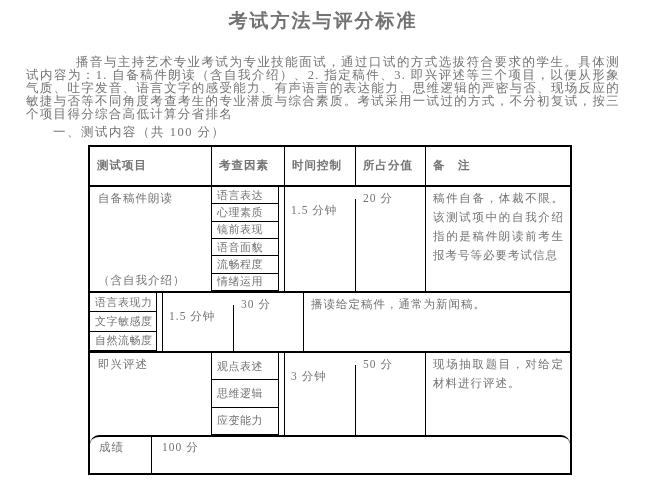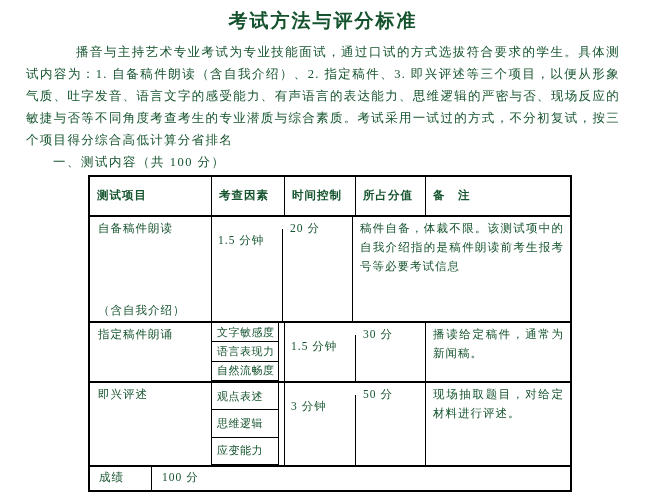--- a/index.html
+++ b/index.html
@@ -1,34 +1,34 @@
 <!DOCTYPE html>
 <html><head>
 <meta charset="utf-8">
 <style>
   html,body{margin:0;padding:0;background:#fff;}
   .page{
     position:relative;
     width:646px;height:496px;
     background:#ffffff;
-    color:#14532d;
+    color:#737373;
     font-family:"Liberation Serif","DejaVu Serif",serif;
     overflow:hidden;
   }
   .title{
     padding-top:8px;
     text-align:center;
     font-size:19px;
     font-weight:bold;
     letter-spacing:2px;
   }
   .intro{
-    margin:7px 26px 0 26px;
+    margin:22px 26px 0 26px;
     font-size:12.5px;
-    line-height:22px;
+    line-height:13px;
     letter-spacing:1.3px;
     text-align:justify;
     text-indent:50px;
   }
   .section-heading{
     margin:3px 0 4px 53px;
     font-size:12.5px;
     font-weight:normal;
     letter-spacing:1.5px;
   }
@@ -65,21 +65,21 @@
     white-space:nowrap;
   }
   .timecell{padding:4px 0 0 6px;margin-top:12px;}
   .scorecell{padding:4px 0 8px 7px;}
   .notecell{
     padding:2px 6px 0 7px;
     line-height:19px;
     text-align:justify;
     letter-spacing:1px;
   }
-  .frow{height:25px;}
+  .frow{height:38px;border-radius:9px;}
   .fl{width:62px;box-sizing:border-box;border-right:1px solid #000;padding:3px 0 0 9px;letter-spacing:1px;}
   .fv{flex:1;padding:3px 0 0 10px;letter-spacing:1px;}
 </style>
 </head>
 <body>
 
 <div class="page">
 
   <div class="title">考试方法与评分标准</div>
 
@@ -95,31 +95,40 @@
       <div class="c c3 hcell">时间控制</div>
       <div class="c c4 hcell">所占分值</div>
       <div class="c c5 hcell">备　注</div>
     </div>
 
     <div class="trow r1">
       <div class="c c1 item-center">
         <span>自备稿件朗读</span>
         <span>（含自我介绍）</span>
       </div>
+      <div class="c c2">
+        <div class="factors">
+          <div class="fbox">语言表达</div>
+          <div class="fbox">心理素质</div>
+          <div class="fbox">镜前表现</div>
+          <div class="fbox">语音面貌</div>
+          <div class="fbox">流畅程度</div>
+          <div class="fbox">情绪运用</div>
+        </div>
+      </div>
       <div class="c c3 timecell">1.5 分钟</div>
       <div class="c c4 scorecell">20 分</div>
       <div class="c c5 notecell">稿件自备，体裁不限。该测试项中的自我介绍指的是稿件朗读前考生报考号等必要考试信息</div>
     </div>
 
     <div class="trow r2">
-      <div class="c c1 item-top">指定稿件朗诵</div>
       <div class="c c2">
         <div class="factors">
+          <div class="fbox">语言表现力</div>
           <div class="fbox">文字敏感度</div>
-          <div class="fbox">语言表现力</div>
           <div class="fbox">自然流畅度</div>
         </div>
       </div>
       <div class="c c3 timecell">1.5 分钟</div>
       <div class="c c4 scorecell">30 分</div>
       <div class="c c5 notecell">播读给定稿件，通常为新闻稿。</div>
     </div>
 
     <div class="trow r3">
       <div class="c c1 item-top">即兴评述</div>

